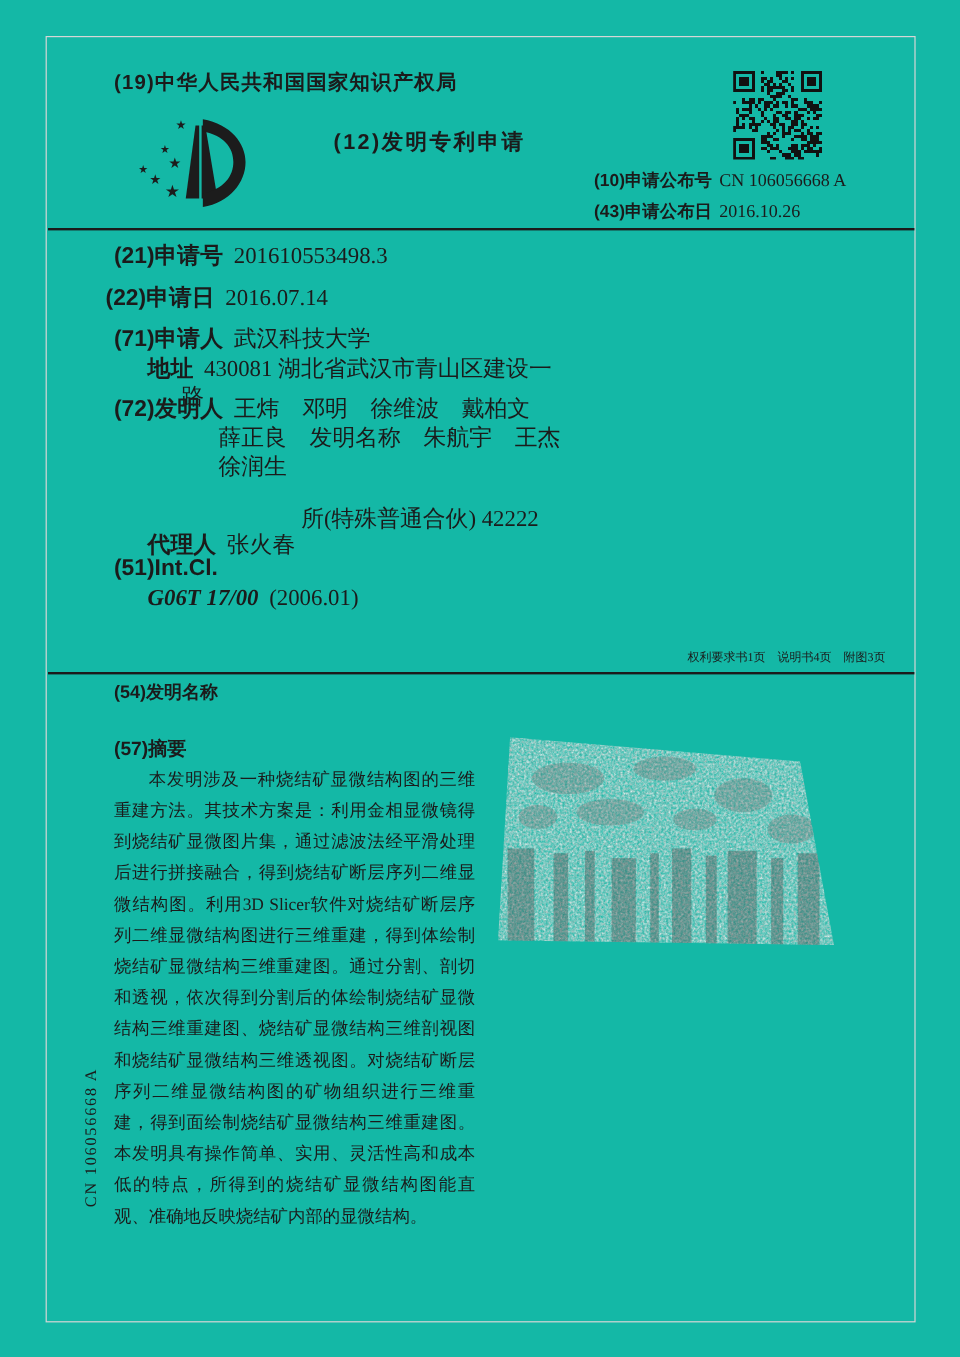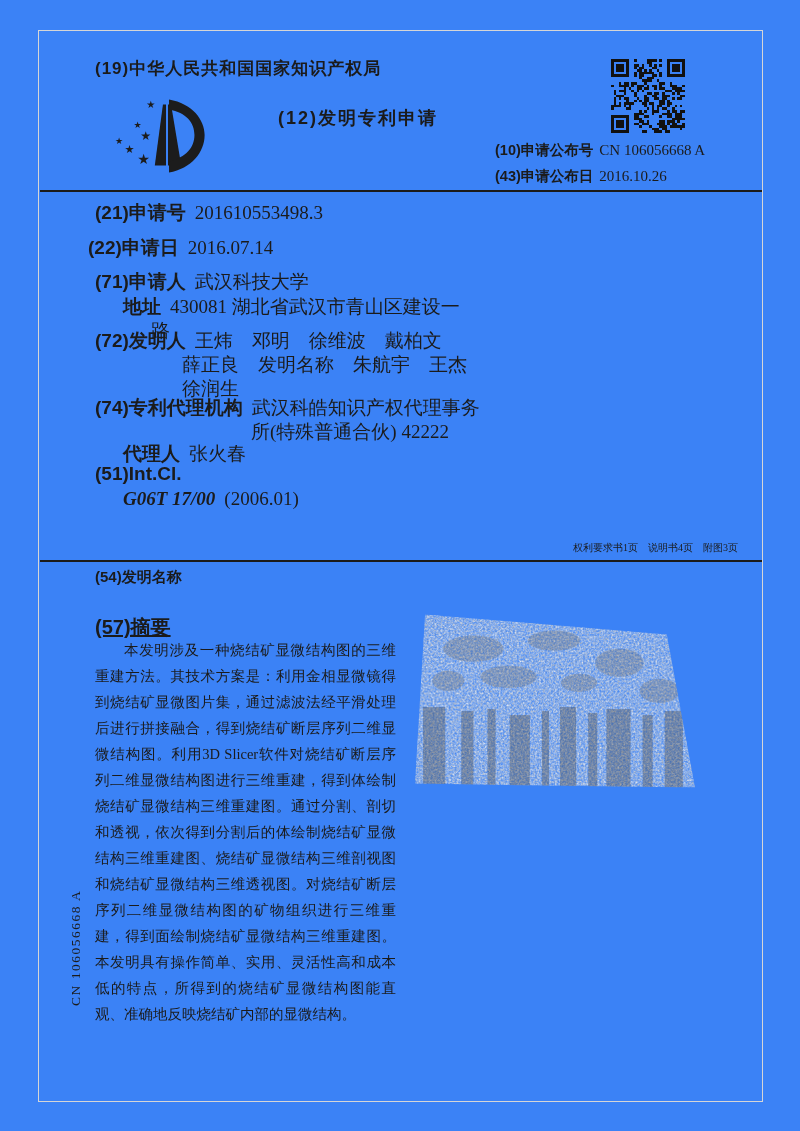--- a/index.html
+++ b/index.html
@@ -1,35 +1,35 @@
 <!DOCTYPE html>
 <html><head>
 <meta charset="utf-8">
 <style>
   html,body{margin:0;padding:0;background:#fff;}
-  .page{position:relative;width:800px;height:1131px;background:#3b82f6;overflow:hidden;
+  .page{position:relative;width:800px;height:1131px;background:#14b8a6;overflow:hidden;
         font-family:"Liberation Serif",serif;color:#1b1b1b;}
   .sheet-frame{position:absolute;left:38px;top:30px;width:723px;height:1070px;
         border:1px solid #d6d6d6;pointer-events:none;}
   .abs{position:absolute;}
   .lbl{font-family:"Liberation Sans",sans-serif;font-weight:bold;}
   .val{font-family:"Liberation Serif",serif;}
   .office{left:95px;top:57px;font-size:17px;letter-spacing:1px;}
   .doc-type{left:278px;top:106px;font-size:18px;letter-spacing:2px;}
   .pub-line{left:495px;font-size:14.5px;white-space:nowrap;}
   .pub-line .lbl{font-size:14.5px;}
   .pub-line .val{margin-left:6px;font-size:15px;}
   .rule{left:40px;width:722px;height:2px;background:#1b1b1b;}
   .bib-row{font-size:19px;white-space:nowrap;}
   .bib-row .val{margin-left:9px;}
   .sub{left:123px;}
   .pages-info{right:62px;top:541px;font-size:10px;}
   .s54-label{left:95px;top:568px;font-size:15px;}
   .s54-title{left:128px;top:592px;font-size:15px;letter-spacing:1px;}
-  .s57-label{left:95px;top:614px;font-size:20px;text-decoration:underline;}
+  .s57-label{left:95px;top:614px;font-size:16px;}
   .abstract{left:95px;top:637px;width:301px;font-size:14.5px;line-height:26px;
         text-align:justify;text-indent:2em;word-break:break-all;}
   .it{font-style:italic;font-weight:bold;font-family:Liberation Serif, serif;margin-top:40px;}
   .side-number{left:68px;top:1006px;transform:rotate(-90deg);transform-origin:0 0;
         width:150px;font-size:13.5px;letter-spacing:1.5px;white-space:nowrap;}
   .figure-box{left:413px;top:610px;width:287px;height:182px;}
   .logo-box{left:106px;top:90px;width:122px;height:92px;}
   .qr-box{left:611px;top:59px;width:74px;height:74px;}
   svg{display:block;}
 </style>
@@ -364,23 +364,20 @@
   </div>
   <div class="abs bib-row" style="left:95px;top:328px;">
     <span class="lbl">(72)发明人</span><span class="val">王炜　邓明　徐维波　戴柏文</span>
   </div>
   <div class="abs bib-row" style="left:173px;top:352px;">
     <span class="val">薛正良　发明名称　朱航宇　王杰</span>
   </div>
   <div class="abs bib-row" style="left:173px;top:376px;">
     <span class="val">徐润生</span>
   </div>
-  <div class="abs bib-row" style="left:95px;top:395px;">
-    <span class="lbl">(74)专利代理机构</span><span class="val">武汉科皓知识产权代理事务</span>
-  </div>
   <div class="abs bib-row" style="left:242px;top:419px;">
     <span class="val">所(特殊普通合伙) 42222</span>
   </div>
   <div class="abs bib-row sub" style="top:441px;">
     <span class="lbl">代理人</span><span class="val">张火春</span>
   </div>
   <div class="abs bib-row" style="left:95px;top:463px;">
     <span class="lbl">(51)Int.Cl.</span>
   </div>
   <div class="abs bib-row" style="left:123px;top:488px;">

